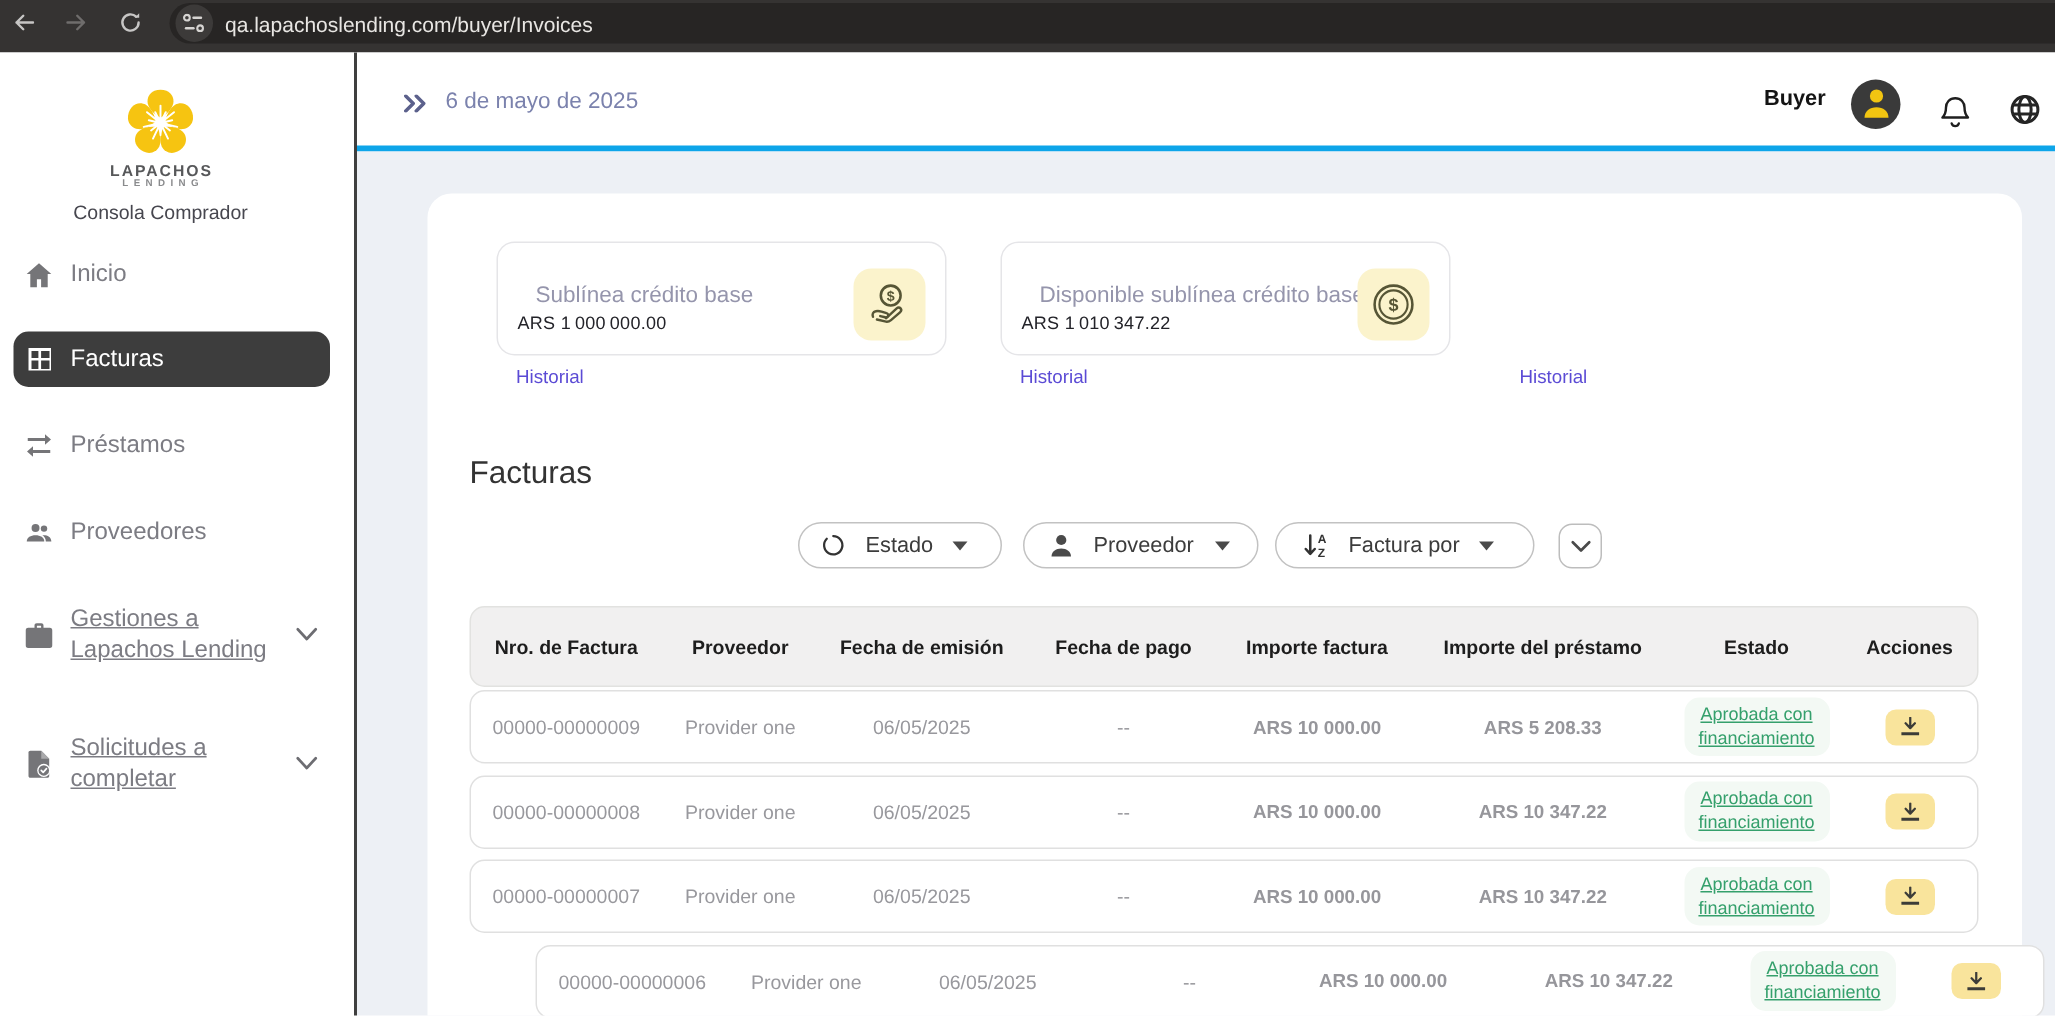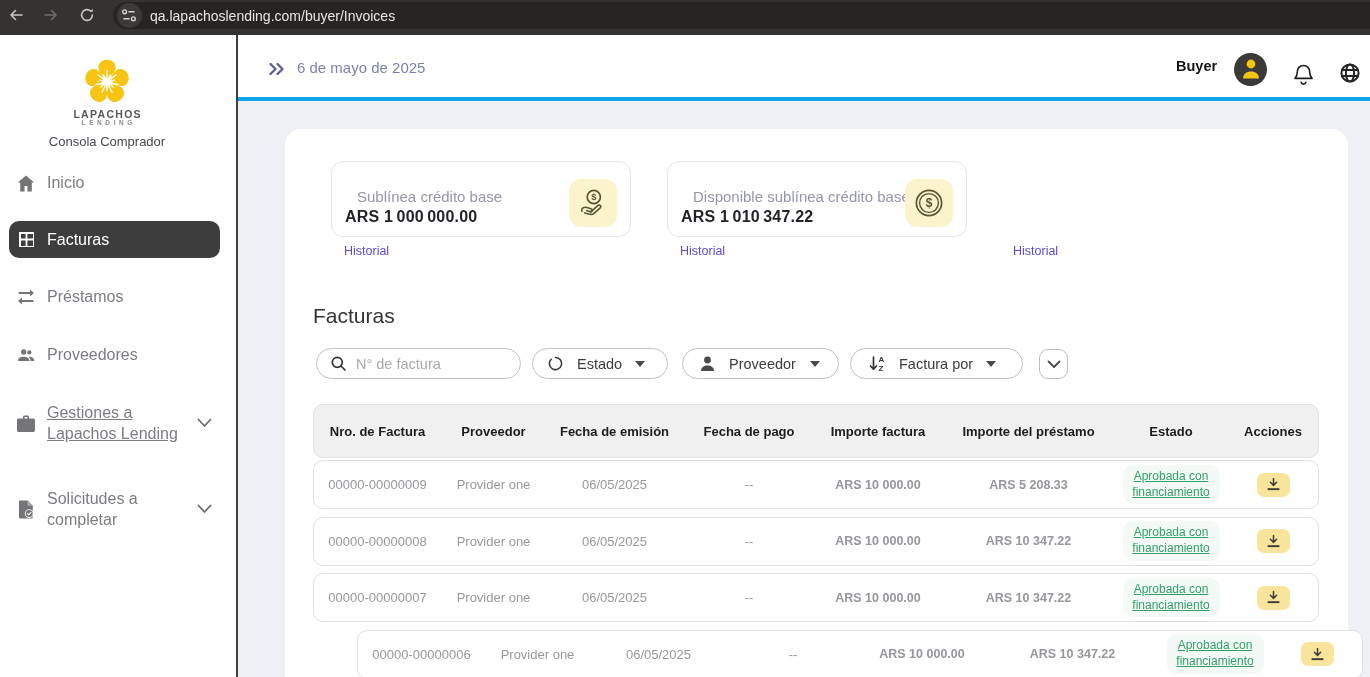--- a/index.html
+++ b/index.html
@@ -29,21 +29,21 @@
 .datetxt { position:absolute; left:59px; top:24px; font-size:15px; color:#7b82ad; }
 .buyertxt { position:absolute; left:938px; top:23px; font-size:14.5px; font-weight:bold; color:#141414; }
 .avatar { position:absolute; left:996px; top:18px; width:33px; height:33px; border-radius:50%; background:#3a3a3a; }
 
 
 .content { position:absolute; left:238px; top:101px; width:1132px; height:576px; background:#edf0f5; overflow:hidden; }
 .panel { position:absolute; left:47px; top:28px; width:1063px; height:600px; background:#fff; border-radius:16px; }
 
 .card { position:absolute; top:32px; height:76px; background:#fff; border:1px solid #e5e5e8; border-radius:12px; }
 .card .t { position:absolute; left:13px; top:26px; font-size:15px; color:#9595ac;margin-left:12px; }
-.card .v { position:absolute; left:13px; top:46px; font-size:16px; font-weight:bold; color:#232329; letter-spacing:0.2px; }
+.card .v { position:absolute; left:13px; top:46px; font-size:12px; font-weight:normal; color:#232329; letter-spacing:0.2px; }
 .card .icbox { position:absolute; right:13px; top:17px; width:48px; height:48px; border-radius:12px; background:#fbf3cc; display:flex; align-items:center; justify-content:center; }
 .hist { position:absolute; top:115px; font-size:12.5px; color:#5b4bd5; }
 
 .h-fact { position:absolute; left:28px; top:175px; font-size:21px; font-weight:500; color:#333; }
 
 .pill { position:absolute; top:219px; height:31px; border:1.4px solid #c2c2c2; border-radius:16px; background:#fff; display:flex; align-items:center; font-size:14.5px; color:#3c3c3c; }
 .caret { width:0; height:0; border-left:5.5px solid transparent; border-right:5.5px solid transparent; border-top:6.5px solid #4a4a4a; }
 .vbtn { position:absolute; left:754px; top:220px; width:29px; height:30px; border:1.4px solid #bdbdbd; border-radius:9px; background:#fff; display:flex; align-items:center; justify-content:center; }
 
 .thead { position:absolute; left:28px; top:275px; width:1006px; height:54px; background:#f1f0f0; border:1px solid #e2e2e0; border-radius:10px; display:grid; grid-template-columns:127px 105px 137px 132px 126px 175px 110px 94px; align-items:center; text-align:center; font-size:13px; font-weight:bold; color:#1d1d1d; }
@@ -148,21 +148,21 @@
     <span class="ic">
         <svg width="18" height="17" viewBox="0 0 18 17">
           <path d="M6 3.5V2c0-.9.6-1.5 1.5-1.5h3C11.4.5 12 1.1 12 2v1.5h4.2c1 0 1.8.8 1.8 1.8v9.9c0 1-.8 1.8-1.8 1.8H1.8c-1 0-1.8-.8-1.8-1.8V5.3c0-1 .8-1.8 1.8-1.8Zm1.6 0h2.8V2.1H7.6Z" fill="#757578"></path>
         </svg>
       </span>
     <span>Gestiones a<br>Lapachos Lending</span>
   </div>
   <svg class="chev" style="left:197px;top:383px" width="15" height="10" viewBox="0 0 15 10">
       <path d="M1.5 1.5 7.5 8l6-6.5" stroke="#6d6d72" stroke-width="1.8" fill="none" stroke-linecap="round" stroke-linejoin="round"></path>
     </svg>
-  <div class="nav-item" style="top:450px;height:48px;line-height:21px;">
+  <div class="nav-item" style="top:450px;height:48px;line-height:21px;text-decoration:underline;">
     <span class="ic">
         <svg width="16" height="19" viewBox="0 0 16 19">
           <path d="M2.2 0.5h7.3l5.3 5.3v11.5c0 .7-.5 1.2-1.2 1.2H2.2c-.7 0-1.2-.5-1.2-1.2V1.7c0-.7.5-1.2 1.2-1.2Z" fill="#757578"></path>
           <path d="M9.5 0.5 14.8 5.8H9.5Z" fill="#a9a9ab"></path>
           <circle cx="11.2" cy="13.6" r="4.4" fill="#fff"></circle>
           <circle cx="11.2" cy="13.6" r="3.5" fill="#757578"></circle>
           <path d="M9.5 13.6 10.8 14.9 13 12.4" stroke="#fff" stroke-width="1.1" fill="none" stroke-linecap="round" stroke-linejoin="round"></path>
         </svg>
       </span>
     <span>Solicitudes a<br>completar</span>
@@ -223,27 +223,20 @@
             <text x="15" y="19.4" font-size="12" font-weight="bold" text-anchor="middle" fill="#565535" stroke="none" font-family="Liberation Sans, sans-serif">$</text>
           </svg>
       </div>
     </div>
     <div class="hist" style="left:59px;">Historial</div>
     <div class="hist" style="left:395px;">Historial</div>
     <div class="hist" style="left:728px;">Historial</div>
 
     <div class="h-fact">Facturas</div>
 
-    <div class="pill" style="left:31px;width:205px;">
-      <svg style="margin-left:14px" width="15" height="15" viewBox="0 0 15 15">
-          <circle cx="6.3" cy="6.3" r="5" fill="none" stroke="#333" stroke-width="1.7"></circle>
-          <line x1="10" y1="10" x2="14" y2="14" stroke="#333" stroke-width="1.7" stroke-linecap="round"></line>
-        </svg>
-      <span style="margin-left:10px;color:#a9a9a9;">N° de factura</span>
-    </div>
     <div class="pill" style="left:247px;width:136px;">
       <svg style="margin-left:15px" width="15" height="15" viewBox="0 0 16 16">
           <path d="M8 1.5a6.5 6.5 0 1 1-4.6 1.9" fill="none" stroke="#333" stroke-width="1.6" stroke-linecap="round"></path>
         </svg>
       <span style="margin-left:14px;">Estado</span>
       <span class="caret" style="margin-left:13px;"></span>
     </div>
     <div class="pill" style="left:397px;width:157px;">
       <svg style="margin-left:17px" width="15" height="16" viewBox="0 0 15 16">
           <circle cx="7.5" cy="4" r="3.4" fill="#4a4a4a"></circle>

